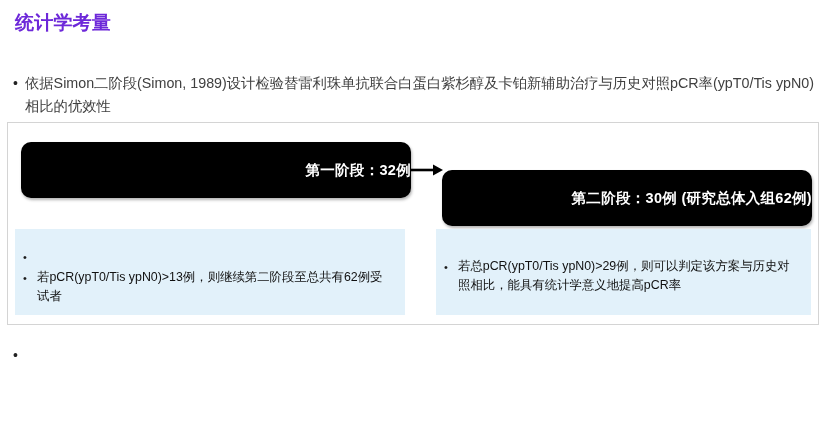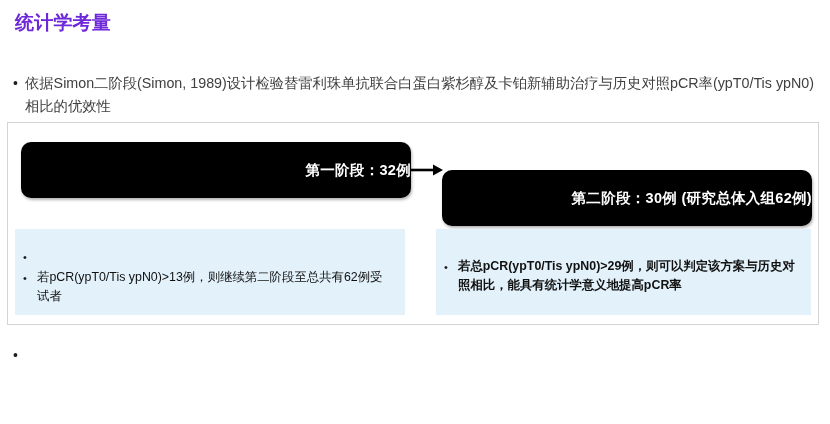--- a/index.html
+++ b/index.html
@@ -141,21 +141,21 @@
     line-height: 20px;
     color: #1a1a1a;
     text-align: left;
   }
   .criteria-text {
     font-size: 12.4px;
     line-height: 19px;
     color: #111111;
   }
   #criteria-left .criteria-text  { width: 350px; }
-  #criteria-right .criteria-text { width: 340px; font-weight: bold; }
+  #criteria-right .criteria-text { width: 340px; }
 </style>
 </head>
 <body>
 
 <div id="slide">
 
   <div class="slide-title">统计学考量</div>
 
   <div class="bullet-row" id="top-bullet">
     <span class="bullet-dot">•</span>

